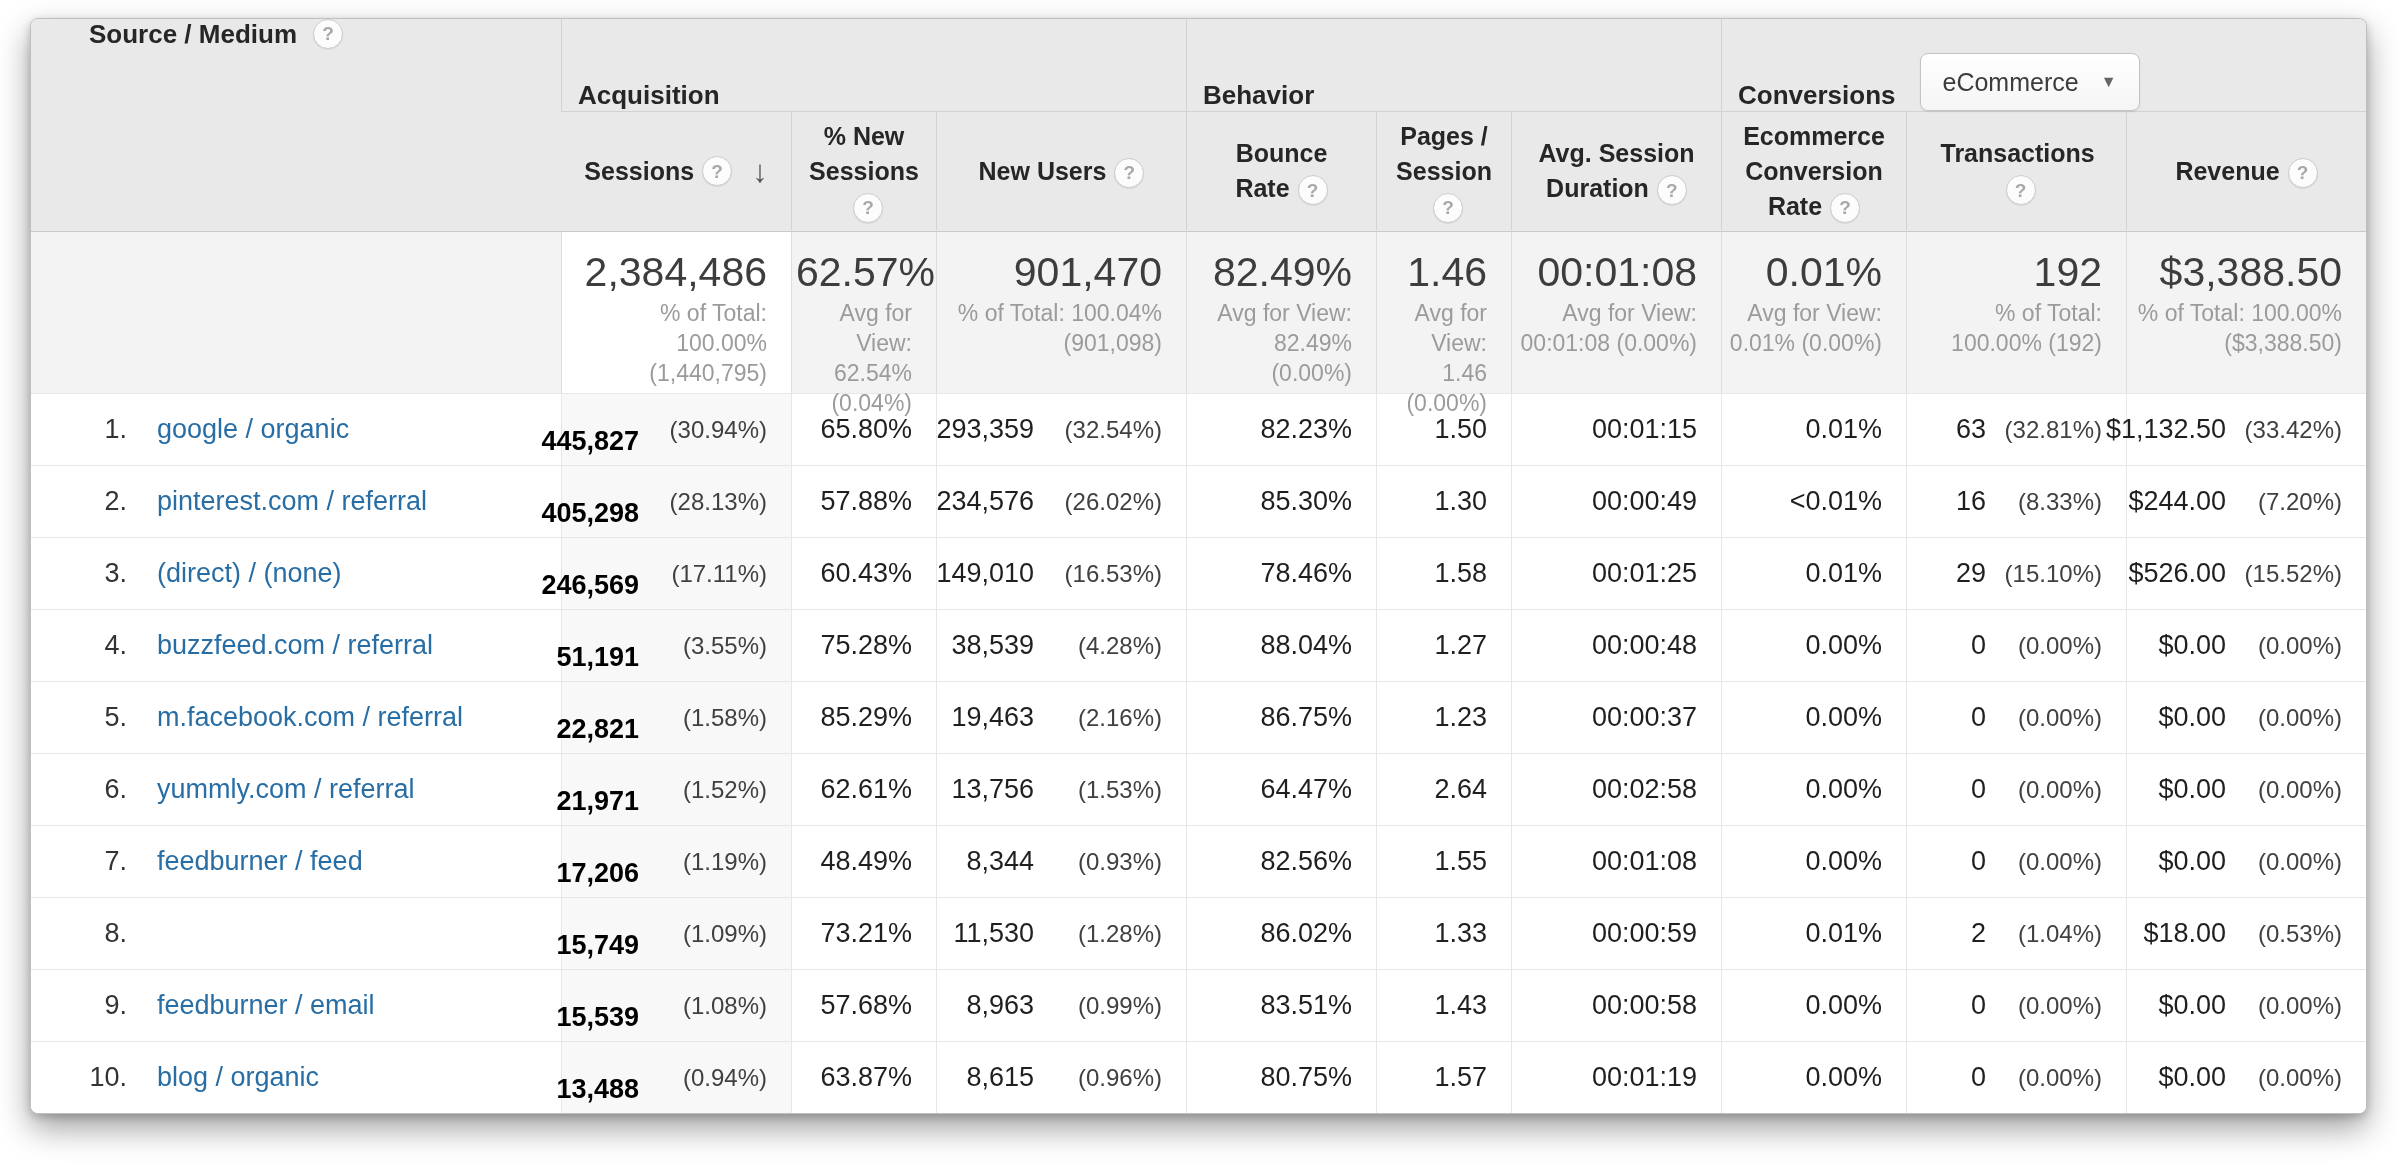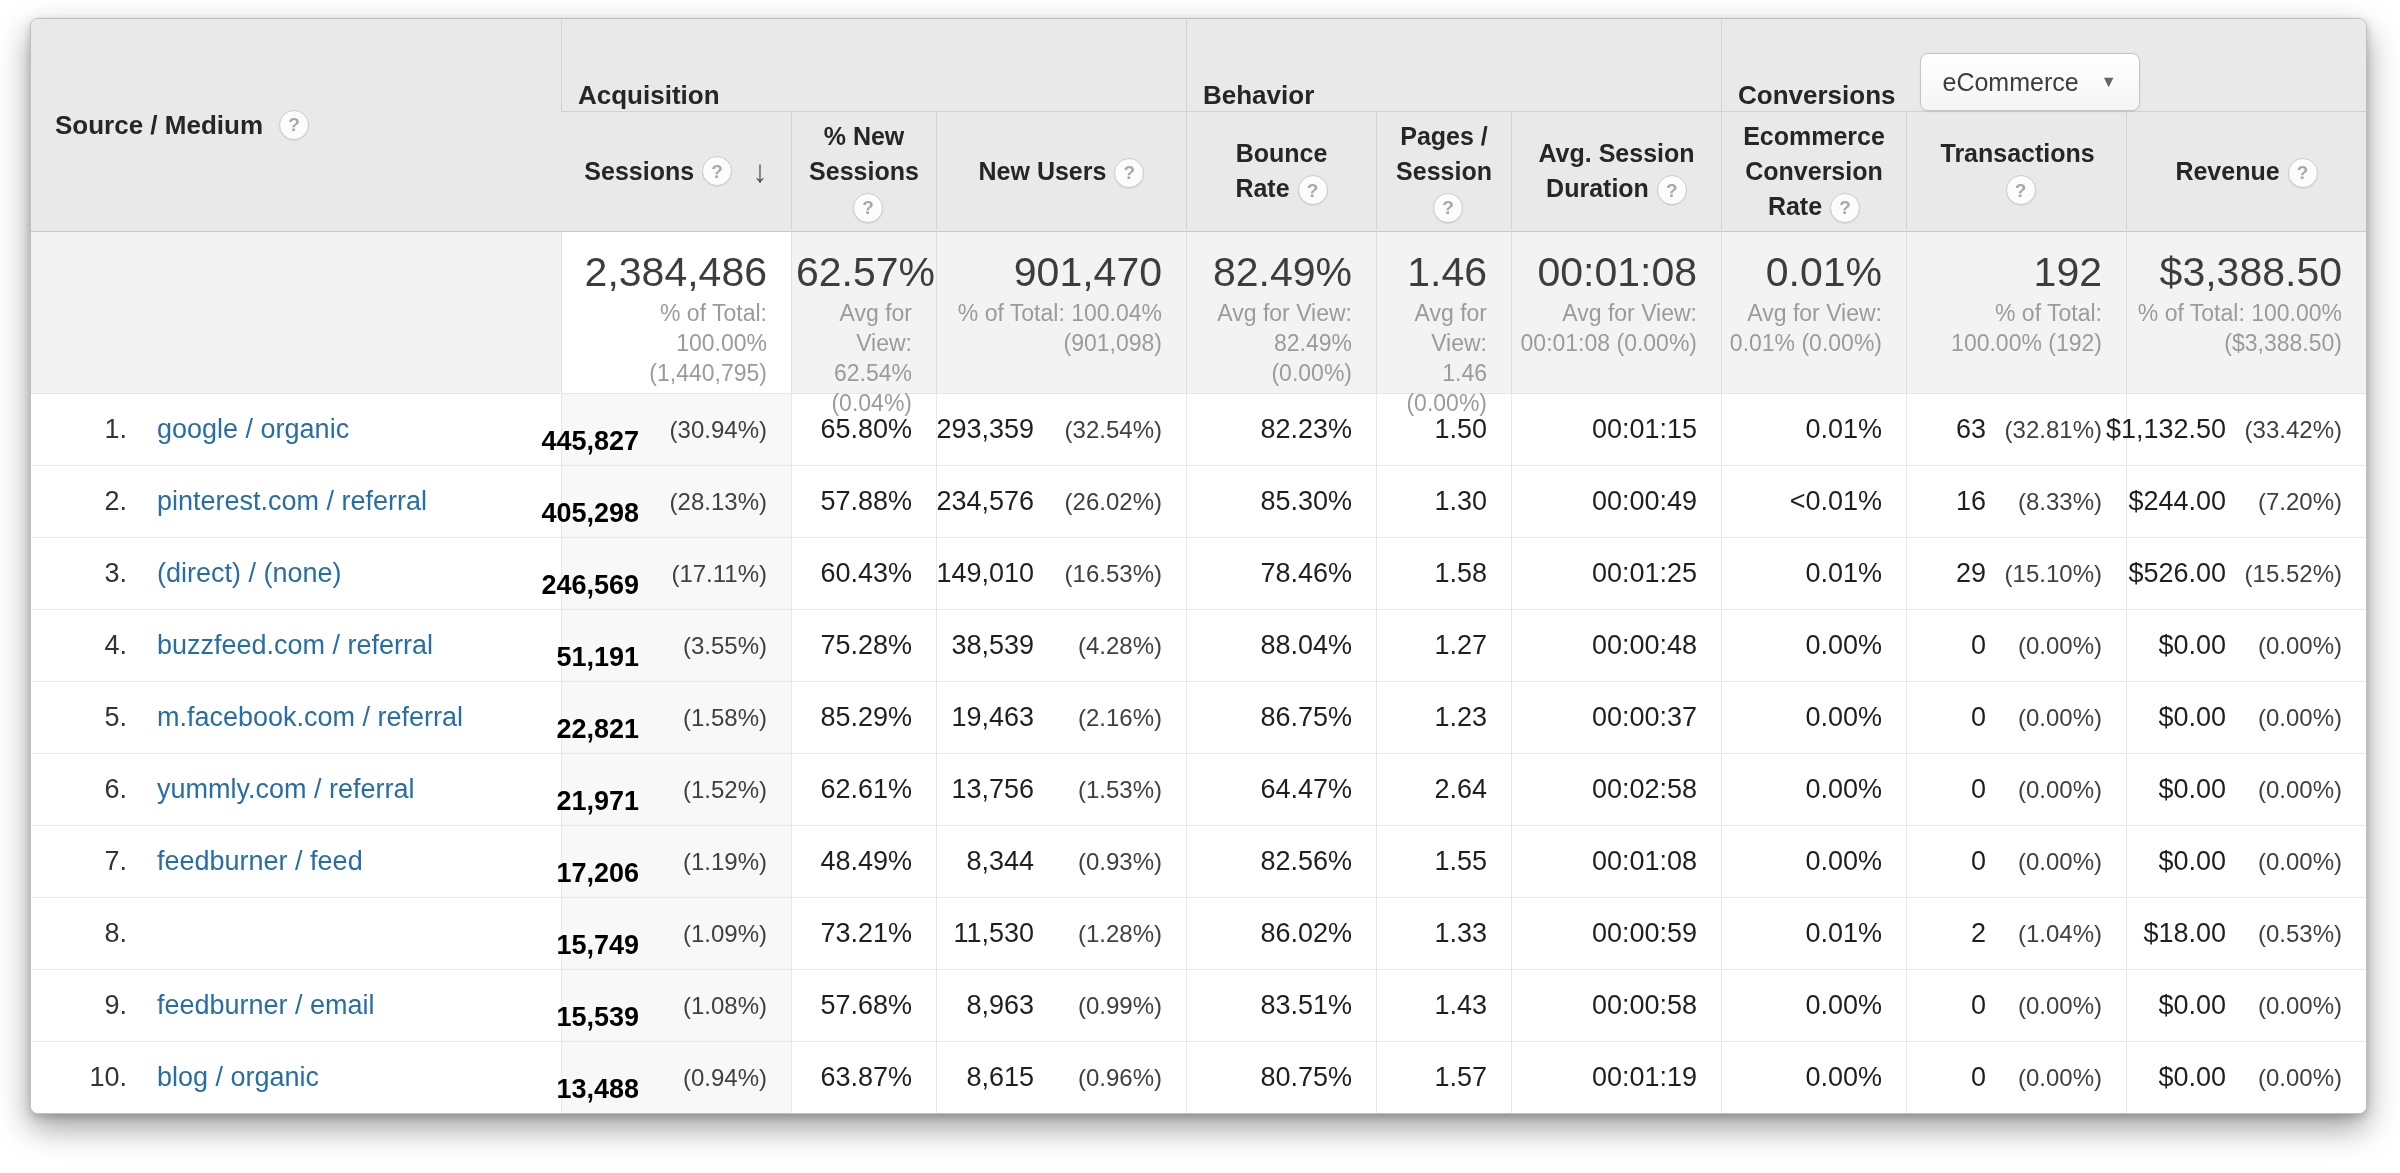--- a/index.html
+++ b/index.html
@@ -13,21 +13,21 @@
     box-shadow:0 14px 32px rgba(0,0,0,.38), 0 3px 8px rgba(0,0,0,.18);
   }
 
   
   .c1{width:530px}.c2{width:230px}.c3{width:145px}.c4{width:250px}.c5{width:190px}
   .c6{width:135px}.c7{width:210px}.c8{width:185px}.c9{width:220px}.c10{width:240px}
   .g1{width:625px}.g2{width:535px}.g3{width:591px}
 
   
   .thead { display:flex; background:#e9e9e9; border-bottom:1px solid #c9c9c9; }
-  .th-dim { height:212px; display:flex; align-items:center; padding-left:24px;
+  .th-dim { height:212px; display:flex; padding-left:58px;
     font-size:26px; font-weight:bold; color:#262626; gap:16px; }
   .th-right { display:flex; flex-direction:column; }
   .group-row { display:flex; height:93px; border-bottom:1px solid #d2d2d2; }
   .group-cell { display:flex; align-items:flex-end; padding-left:16px;
     border-left:1px solid #d2d2d2; font-size:26px; font-weight:bold; color:#262626; gap:24px; }
   .col-row { display:flex; height:118px; }
   .th-col { display:flex; align-items:center; justify-content:center; text-align:center;
     border-left:1px solid #d2d2d2; font-size:25px; font-weight:bold; color:#262626;
     line-height:35px; padding:0 10px; cursor:pointer; }
   .col-row .th-col:first-child { border-left:none; }

